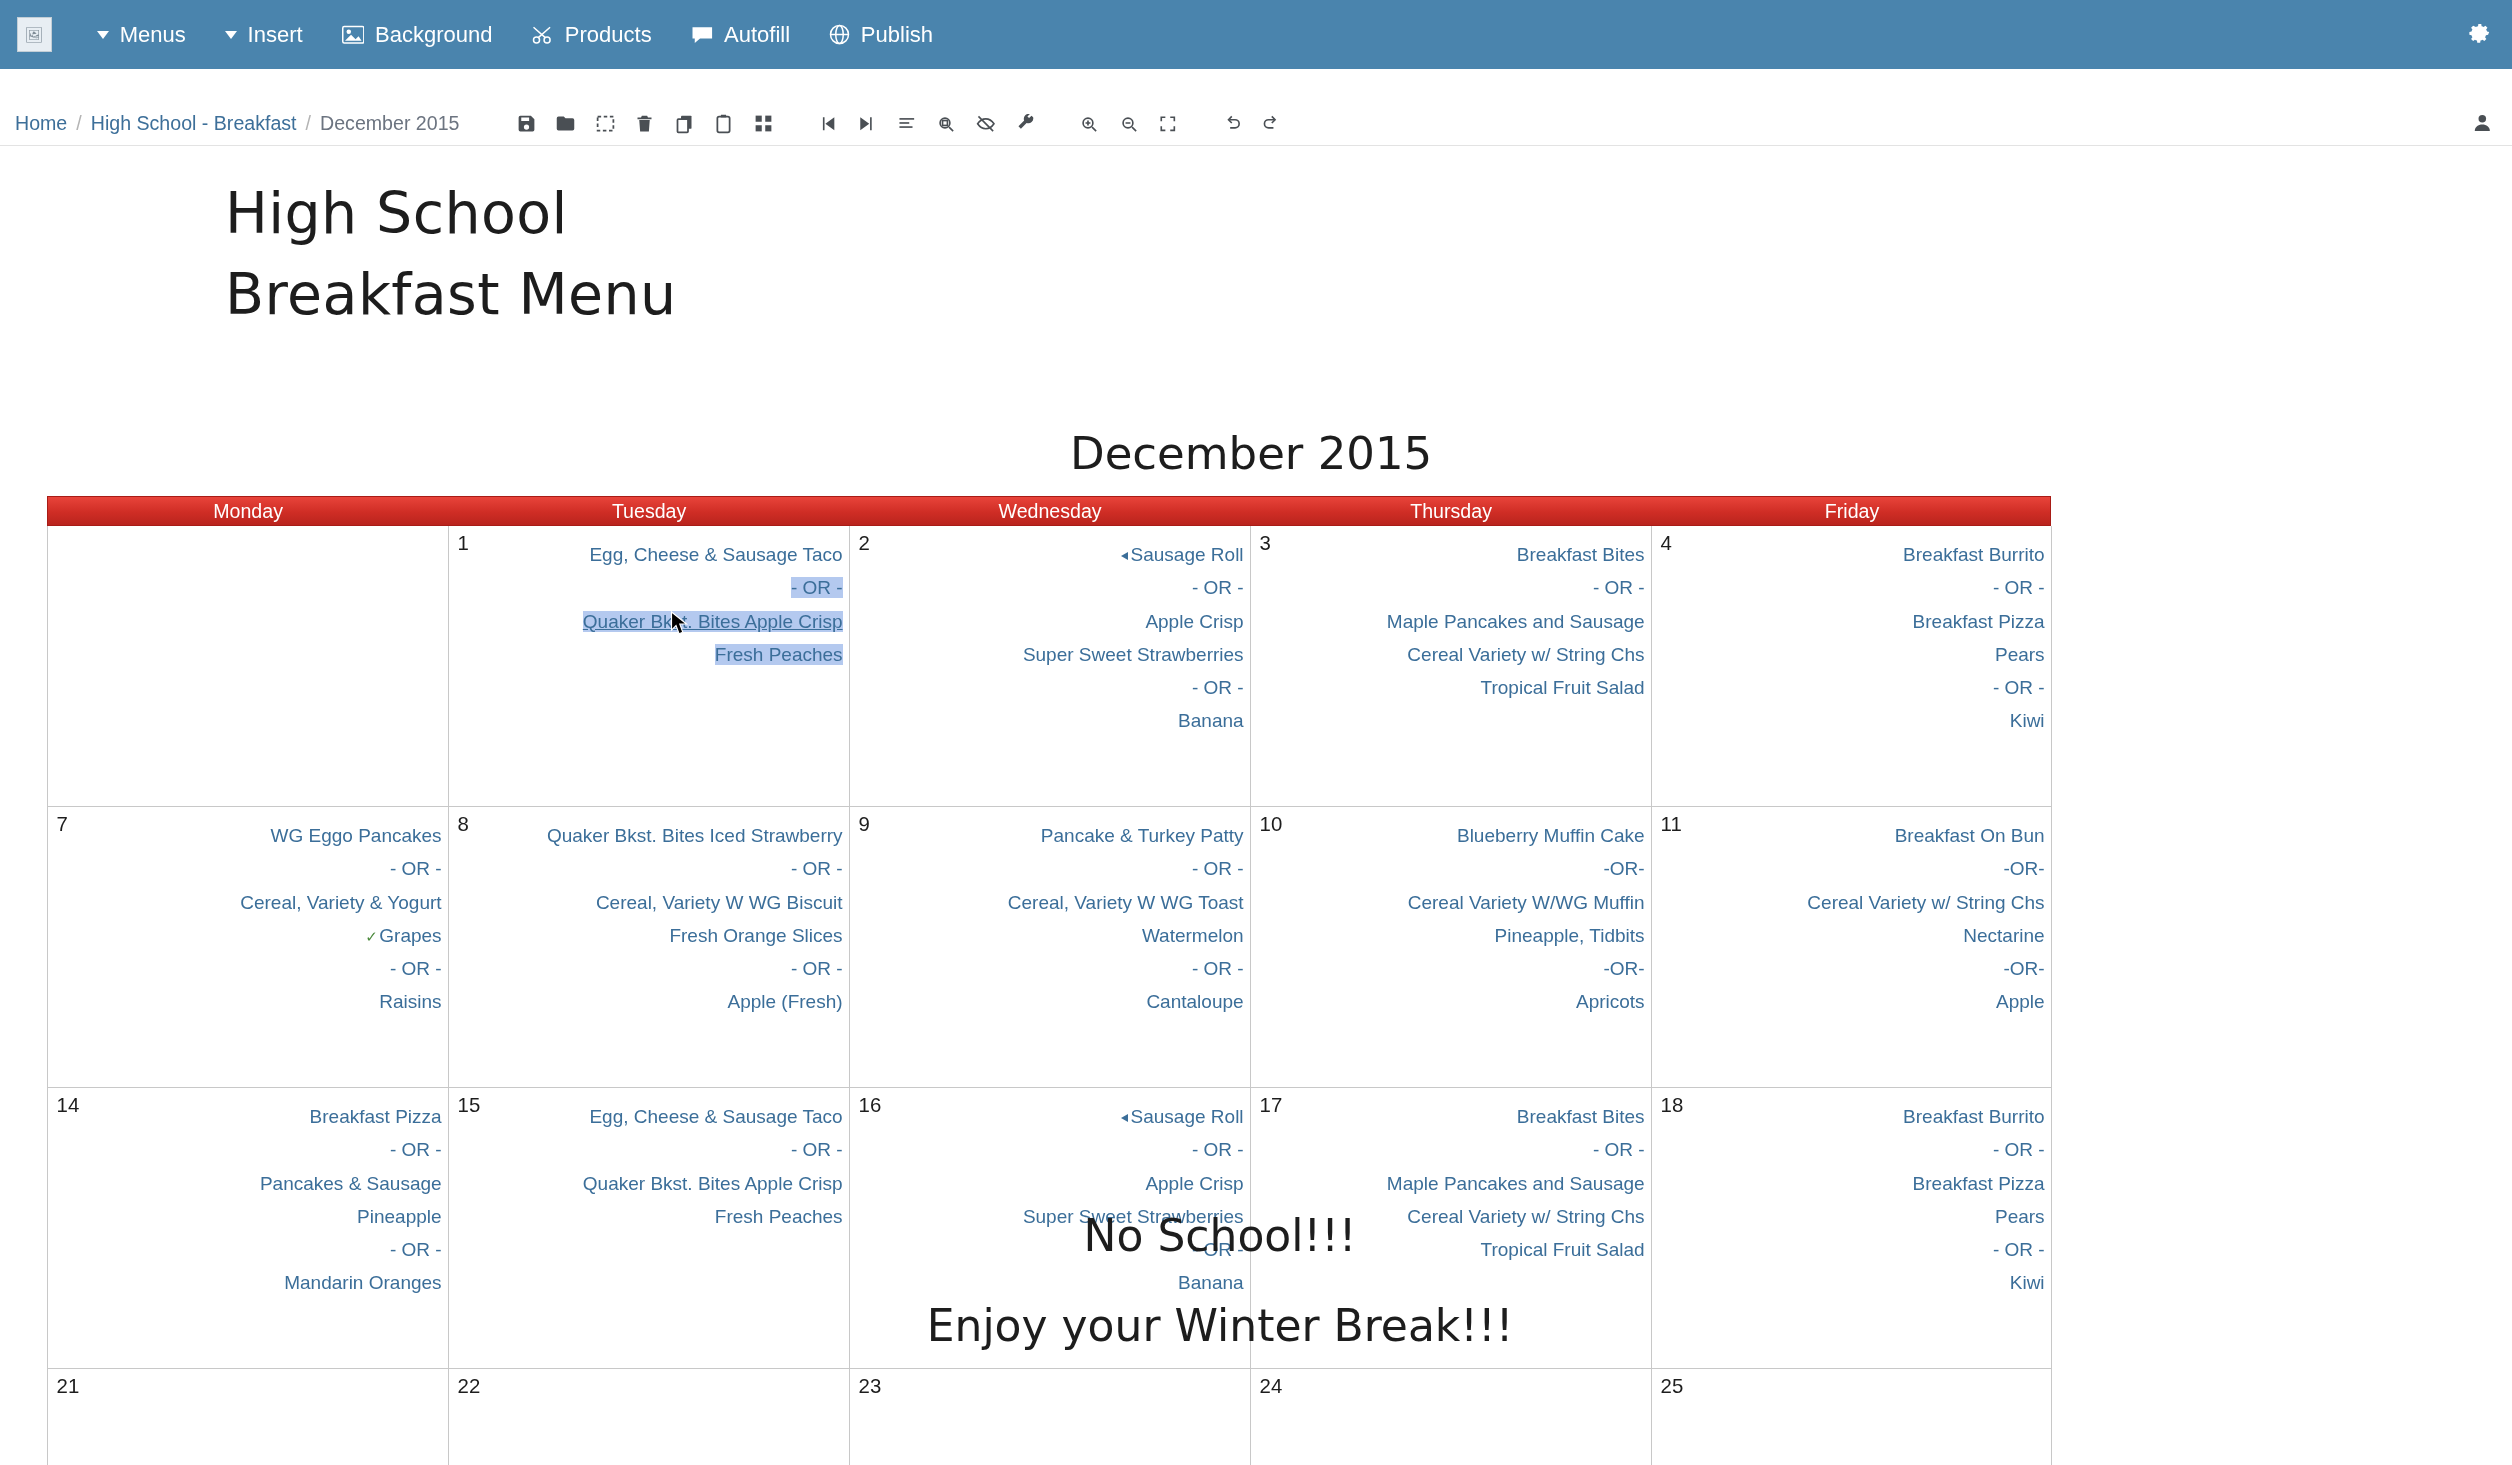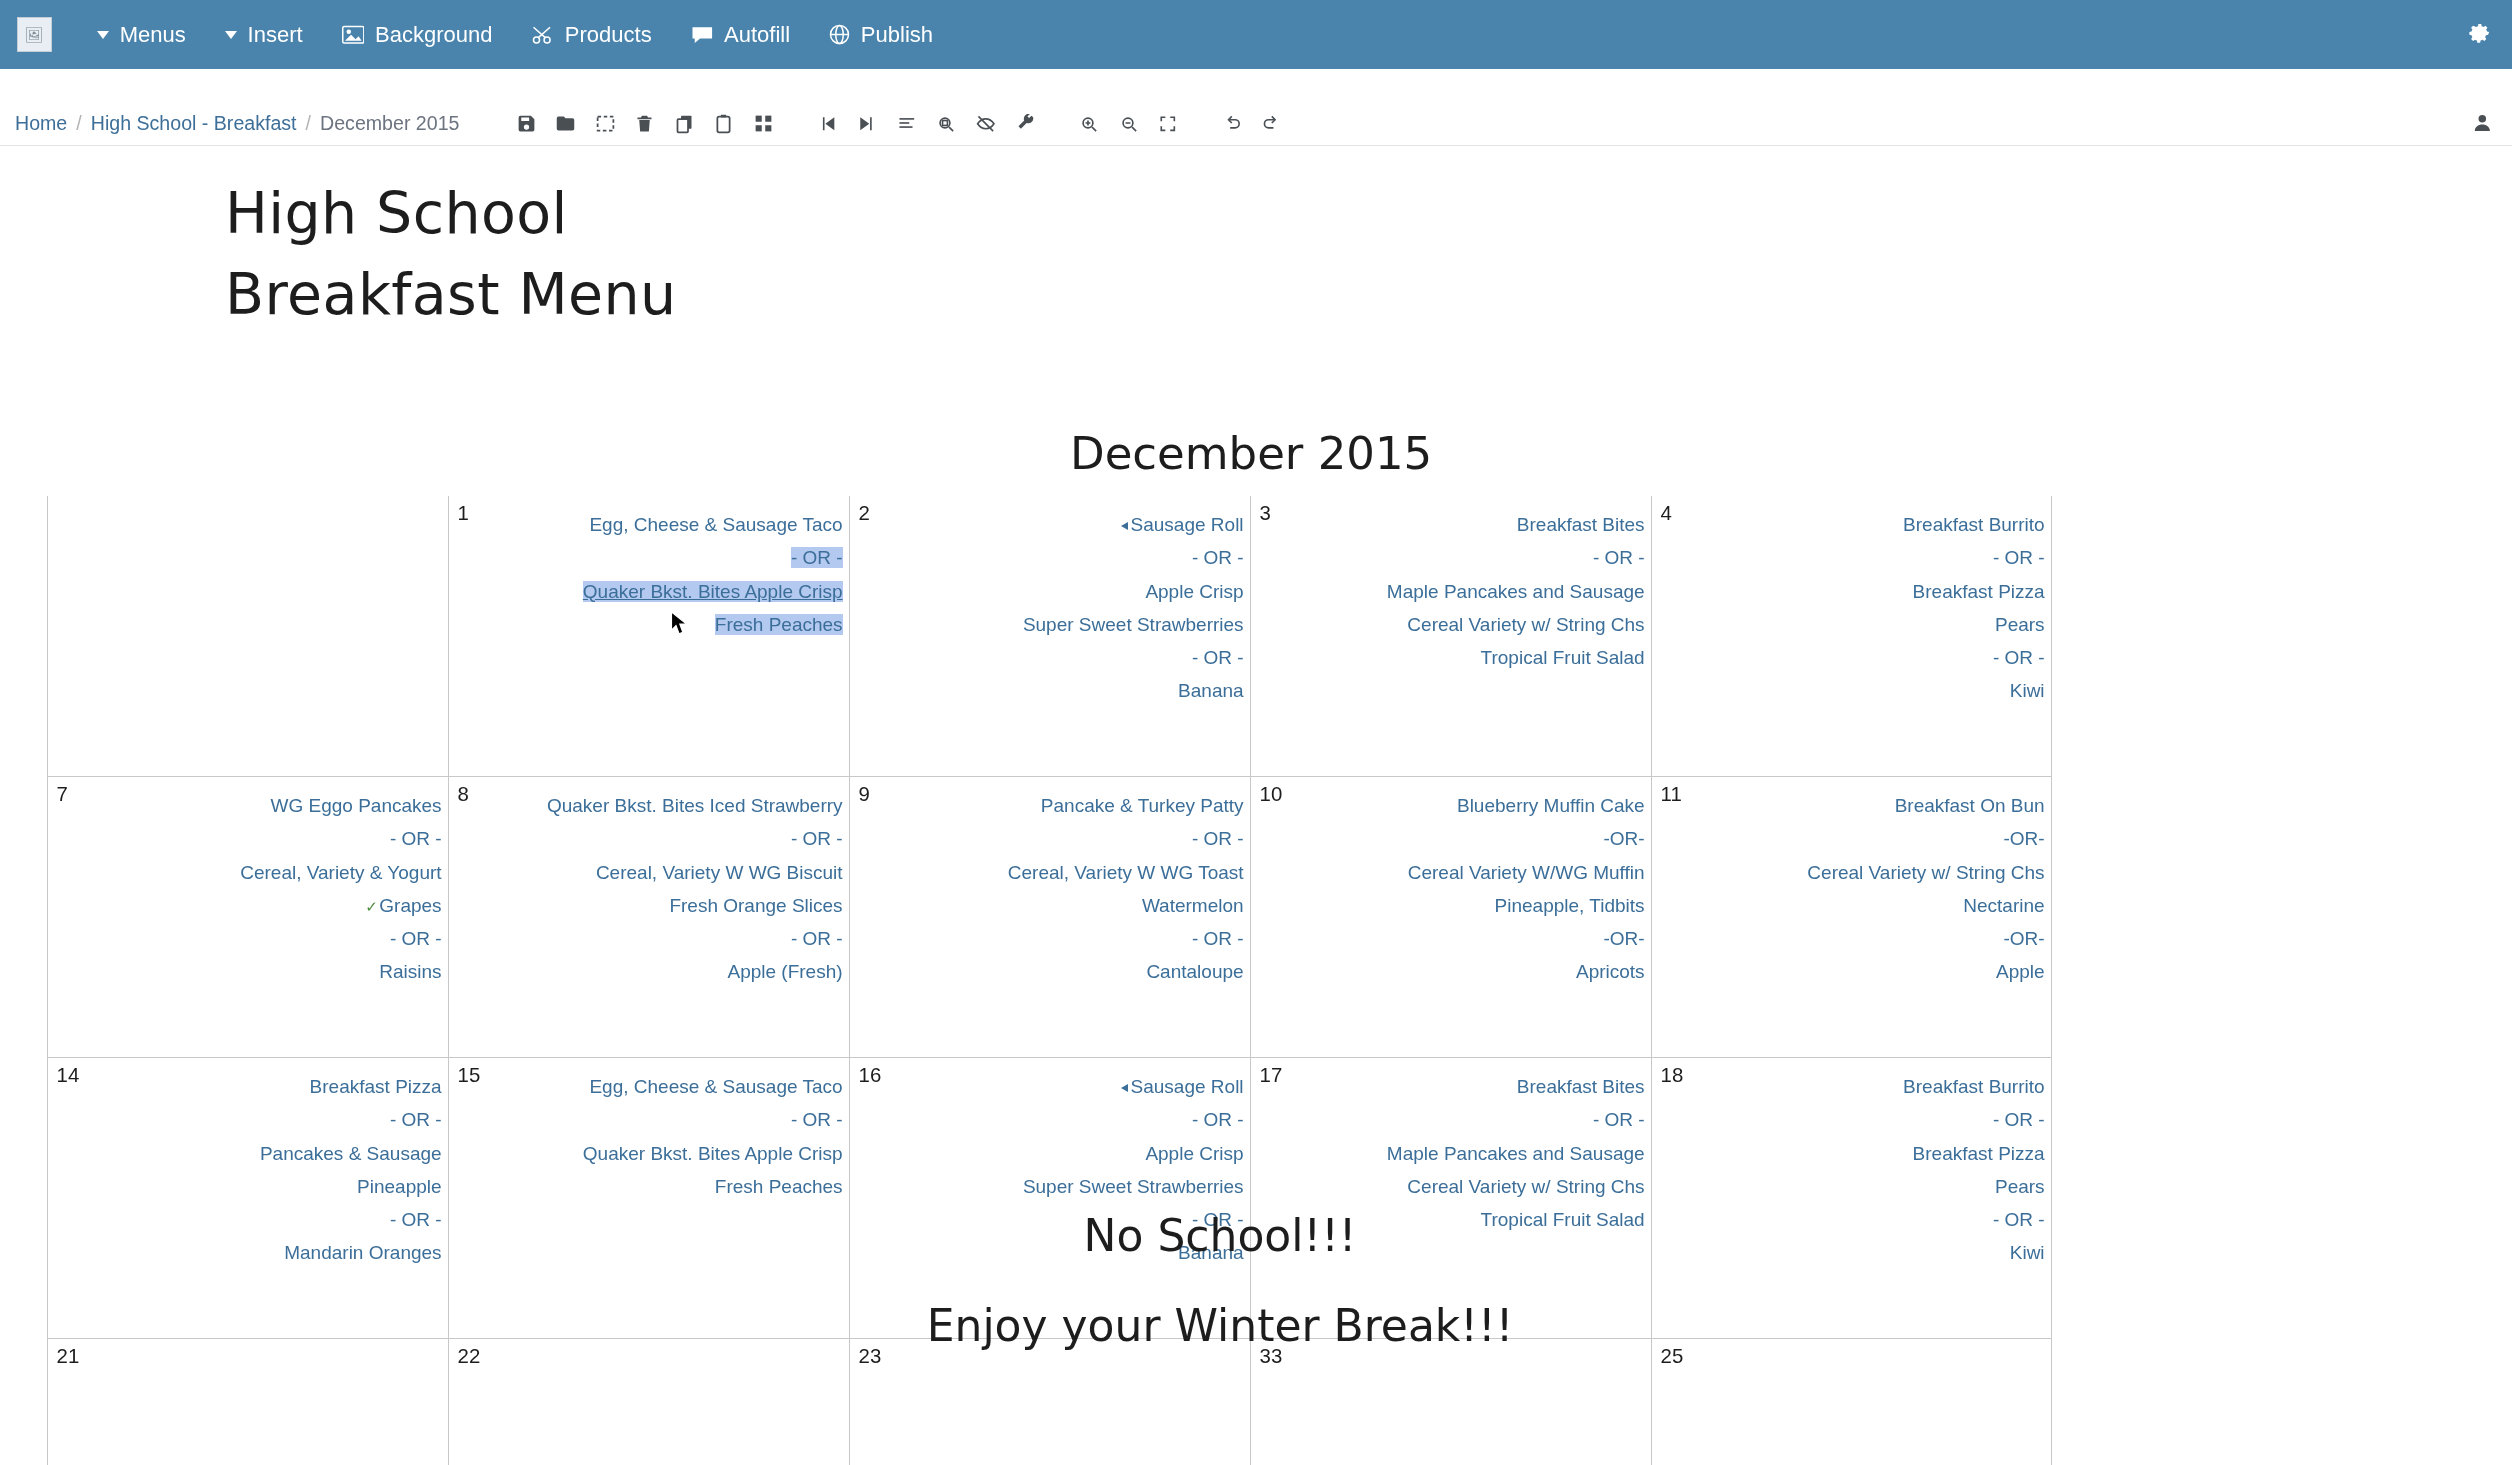--- a/index.html
+++ b/index.html
@@ -397,20 +397,27 @@
 <div id="doc">
 
   <div id="title-block">
     <div>High School</div>
     <div>Breakfast Menu</div>
   </div>
 
   <div id="month-label">December 2015</div>
 
   <div id="cal">
+    <div id="cal-head">
+      <div>Monday</div>
+      <div>Tuesday</div>
+      <div>Wednesday</div>
+      <div>Thursday</div>
+      <div>Friday</div>
+    </div>
     <div id="cal-body">
         <div class="week">
           <div class="cell">
             <div class="daynum"></div>
             <div class="entries"></div>
           </div>
           <div class="cell">
             <div class="daynum">1</div>
             <div class="entries">
               <div class="line"><span>Egg, Cheese &amp; Sausage Taco</span></div>
@@ -570,21 +577,21 @@
           </div>
           <div class="cell">
             <div class="daynum">22</div>
             <div class="entries"></div>
           </div>
           <div class="cell">
             <div class="daynum">23</div>
             <div class="entries"></div>
           </div>
           <div class="cell">
-            <div class="daynum">33</div>
+            <div class="daynum">24</div>
             <div class="entries"></div>
           </div>
           <div class="cell">
             <div class="daynum">25</div>
             <div class="entries"></div>
           </div>
         </div>
       </div>
   </div>
 

